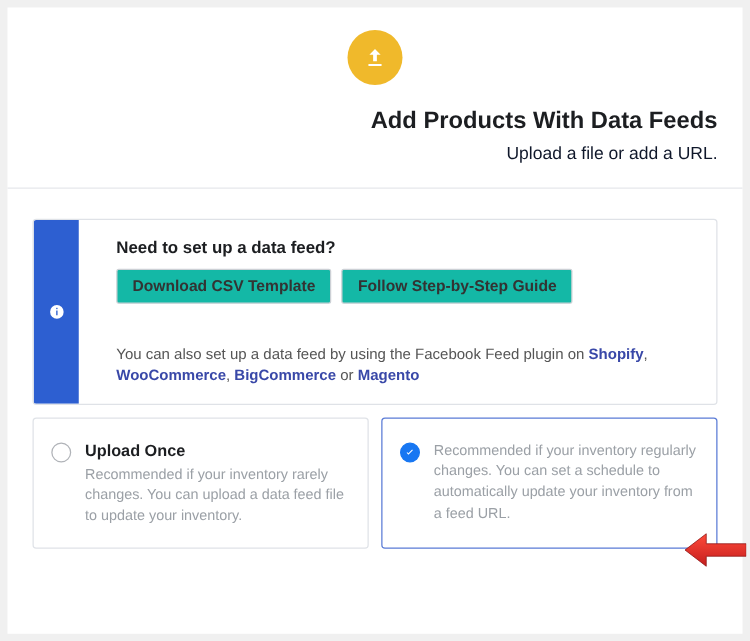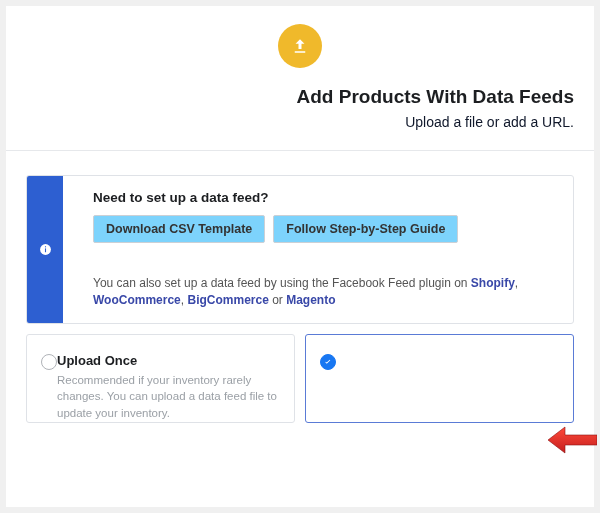--- a/index.html
+++ b/index.html
@@ -65,21 +65,21 @@
       flex: 1;
     }
     .info-title {
       font-size: 13.5px;
       font-weight: 700;
       color: #1c1e21;
       margin-bottom: 10px;
     }
     .btn-row { display: flex; gap: 8px; margin-bottom: 10px; }
     .btn {
-      background: #7dd3fc;
+      background: #14b8a6;
       border: 1px solid #ccd0d5;
       border-radius: 2px;
       padding: 6px 12px;
       font-size: 12.5px;
       font-weight: 600;
       color: #333;
       cursor: pointer;
       font-family: inherit;
     }
     .info-text {
@@ -97,22 +97,23 @@
     }
     .options-row {
       display: flex;
       padding: 0 20px 20px;
       gap: 10px;
     }
     .option-card {
       flex: 1;
       border: 1px solid #dfe2e7;
       border-radius: 3px;
-      padding: 18px 14px 0 14px;
+      padding: 18px 14px 16px 14px;
       display: flex;
+      gap: 11px;
       cursor: pointer;
       background: #fff;
     }
     .option-card.selected { border-color: #5a7bd6; }
     .radio-outer {
       width: 16px; height: 16px;
       border: 1.5px solid #b0b3b8;
       border-radius: 50%;
       flex-shrink: 0;
       margin-top: 1px;
@@ -191,20 +192,21 @@
         <div class="opt-desc">Recommended if your inventory rarely changes. You can upload a data feed file to update your inventory.</div>
       </div>
     </div>
     <div class="option-card selected">
       <div class="radio-outer">
         <svg class="radio-check" viewBox="0 0 24 24">
             <path d="M9 16.2l-3.5-3.5 1.4-1.4L9 13.4l7.1-7.1 1.4 1.4z"></path>
           </svg>
       </div>
       <div class="option-text">
+        <div class="opt-desc">Recommended if your inventory regularly changes. You can set a schedule to automatically update your inventory from a feed URL.</div>
       </div>
     </div>
   </div>
 
   <div class="arrow">
     <svg viewBox="0 0 50 28">
       <defs>
         <linearGradient id="ag" x1="0" y1="0" x2="0" y2="1">
           <stop offset="0" stop-color="#ff4a3a"></stop>
             <stop offset="1" stop-color="#c41e1e"></stop>

